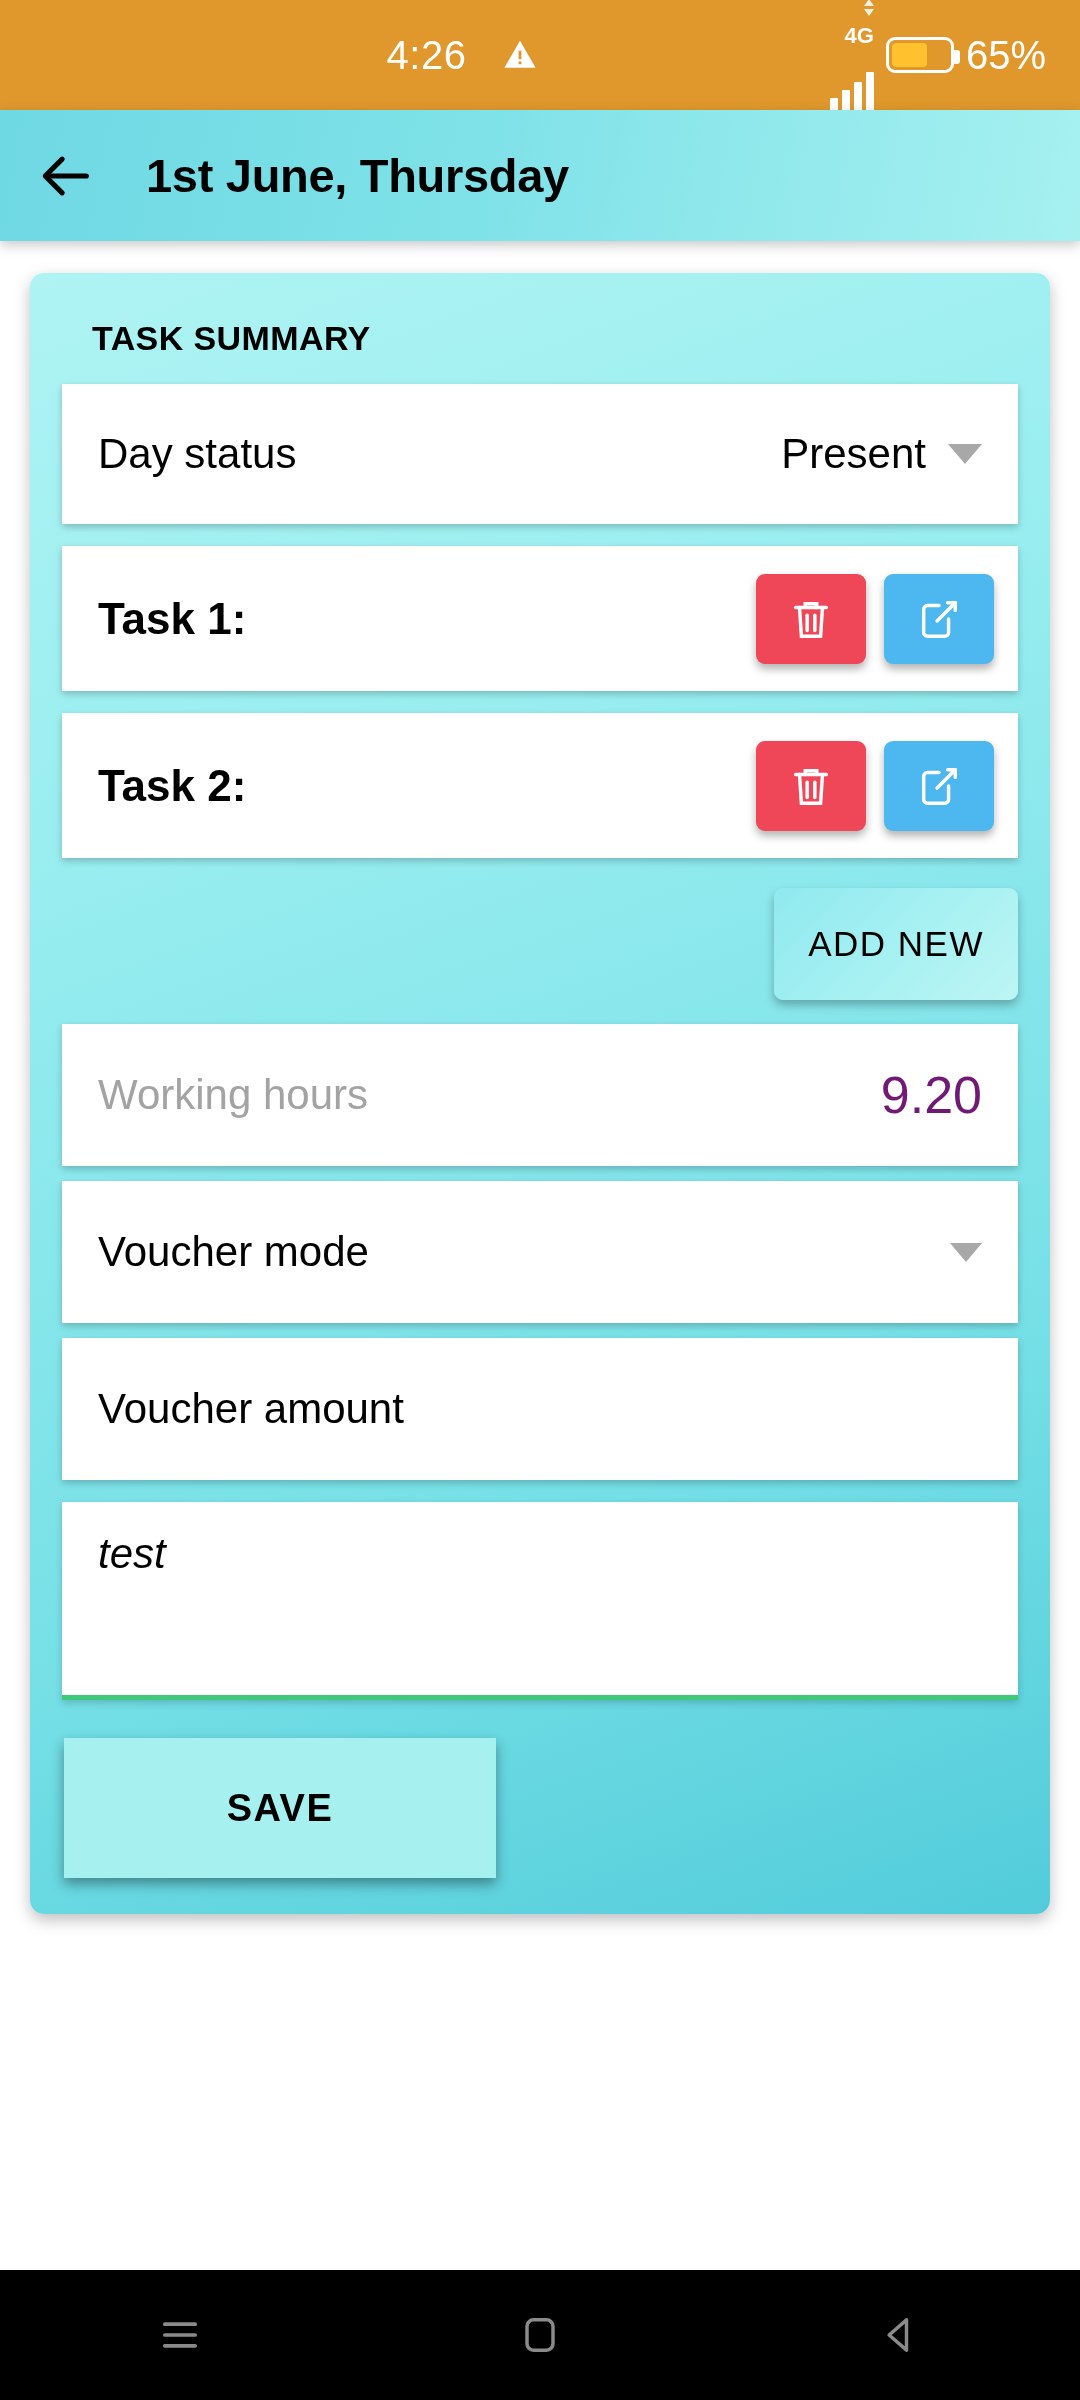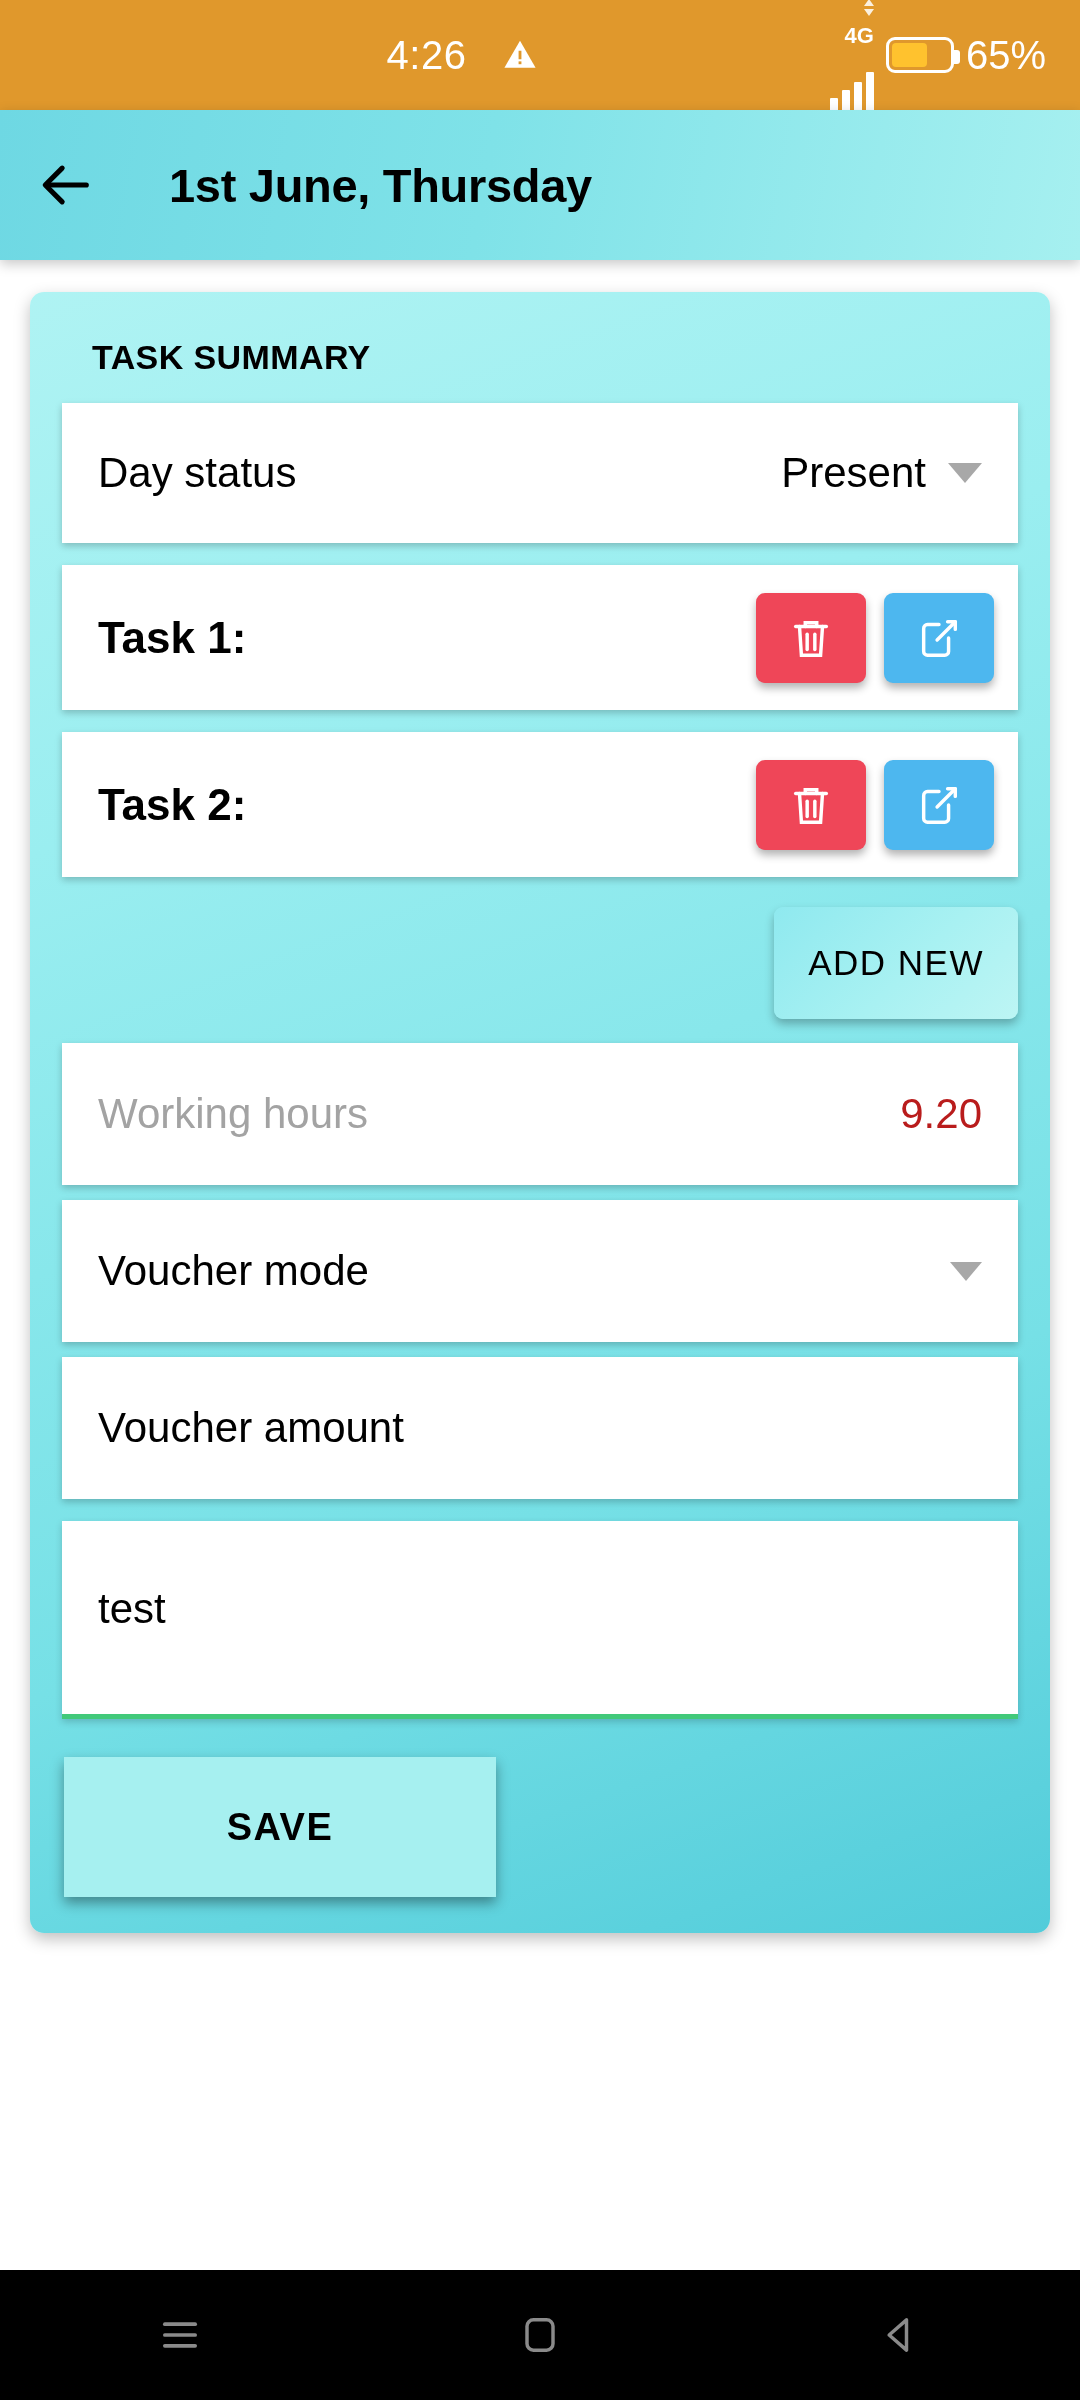--- a/index.html
+++ b/index.html
@@ -32,25 +32,25 @@
   .bars i:nth-child(1){height:14px;} .bars i:nth-child(2){height:22px;}
   .bars i:nth-child(3){height:30px;} .bars i:nth-child(4){height:40px;}
   .batt{ position:relative; width:68px; height:36px; border:3px solid #fff; border-radius:9px; padding:3px; }
   .batt-fill{ height:100%; width:62%; background:#ffc22e; border-radius:4px; }
   .batt::after{ content:""; position:absolute; right:-9px; top:10px; width:6px; height:14px;
     background:#fff; border-radius:0 3px 3px 0; }
   .batt-pct{ font-size:40px; }
 
   
   .appbar{
-    height:150px;
+    height:131px;
     background:linear-gradient(100deg,#6ed8e3 0%,#7fe2e8 45%,#a6f0f0 100%);
     display:flex; align-items:center; padding:0 38px;
     box-shadow:0 4px 12px rgba(0,0,0,.22);
-    position:relative; z-index:3;gap:23px;
+    position:relative; z-index:3;
   }
   .back-arrow{ width:58px;height:58px; display:block; }
   .appbar-title{ font-size:47px; font-weight:700; color:#000; margin-left:50px; letter-spacing:-.3px;}
 
   
   .card{
     margin:32px 30px 0 30px;
     border-radius:14px;
     background:linear-gradient(160deg,#aff3f3 0%,#9aeef0 28%,#76e0e6 70%,#52ccda 100%);
     padding:34px 32px 36px 32px;
@@ -96,28 +96,29 @@
     box-shadow:0 5px 10px rgba(0,0,0,.28);
     font-family:"Liberation Sans", sans-serif;
     margin-left:32px;
   }
 
   
   .field{ height:142px; padding:0 36px; justify-content:space-between; margin-top:8px;}
   .field + .field{ margin-top:15px; }
   .field-text{ font-size:42px; color:#000; }
   .field-text.ph{ color:#a3a3a3; }
-  .field-val{ font-size:42px; color:#b91c1c; }
+  .field-val{ font-size:52px; color:#701a75; }
   .caret-sm{ width:0;height:0;border-left:16px solid transparent;border-right:16px solid transparent;
     border-top:19px solid #a8a8a8; }
 
   .notebox{
-    background:#fff; margin-top:22px; height:198px; padding:64px 36px 0 36px;
+    background:#fff; margin-top:22px; height:198px; padding:28px 36px 0 36px;
     border-bottom:5px solid #41c97a;
     box-shadow:0 3px 7px rgba(0,0,0,.18);
+    font-style:italic;
   }
   .note-text{ font-size:42px; color:#000; }
 
   
   .actions{ display:flex; justify-content:space-between; margin-top:38px; padding:0 2px; }
   .act-btn{
     width:432px;height:140px; background:#a6f0f0; border:none;
     font-size:38px; font-weight:700; letter-spacing:1.5px; color:#000;
     box-shadow:0 6px 12px rgba(0,0,0,.38); cursor:pointer;
     font-family:"Liberation Sans", sans-serif;

